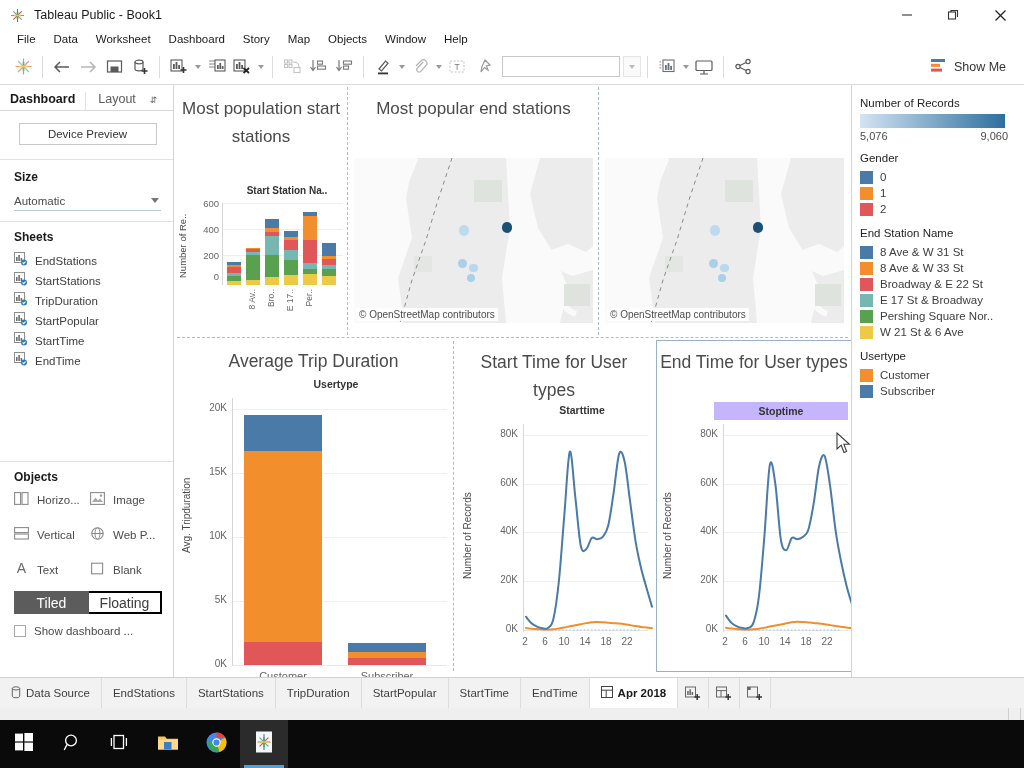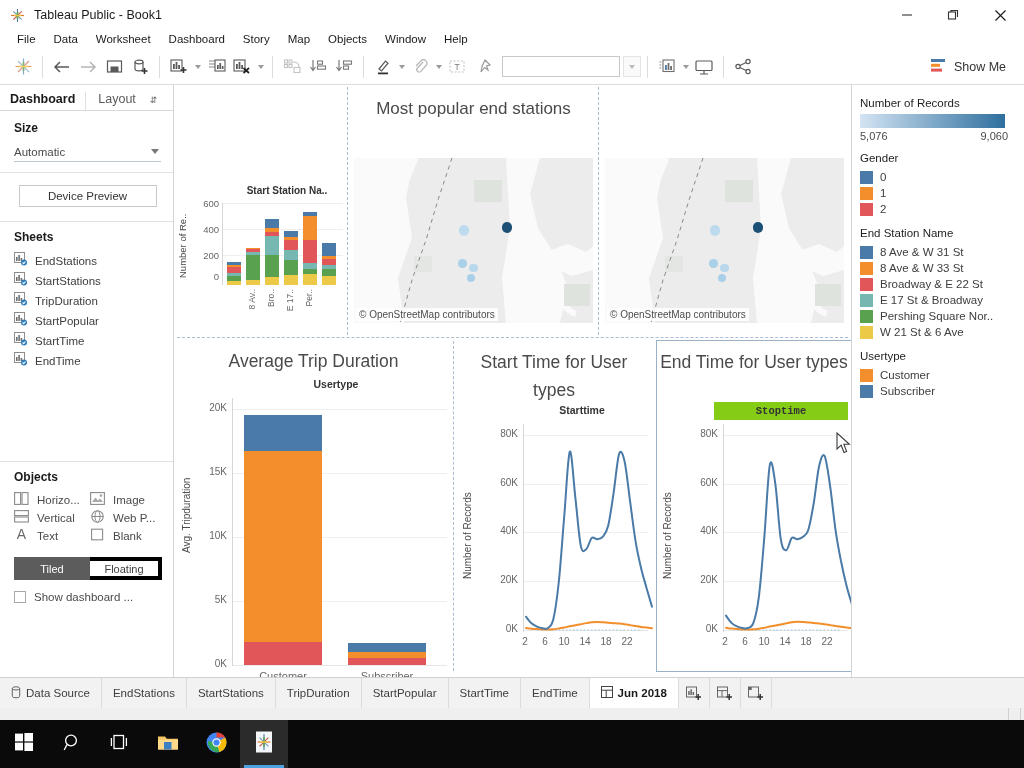--- a/index.html
+++ b/index.html
@@ -73,25 +73,25 @@
   .sb-select {
     position:relative; width:147px; height:20px; border-bottom:1px solid #b9c8d6;
     display:flex; align-items:center; justify-content:space-between;
   }
   .sb-select span { font-size:11.5px; color:#4a4a4a; }
   .sb-select .car { border-left:4px solid transparent; border-right:4px solid transparent; border-top:5px solid #777; margin-right:2px; }
   .sheet-row { display:flex; align-items:center; height:20px; gap:7px; }
   .sheet-row .lbl { font-size:11.5px; color:#3d3d3d; }
   .sheets-box { padding:8px 12px 12px 14px; height:240px; border-bottom:1px solid #e2e2e2; }
   .objects-box { padding:8px 12px 8px 14px; }
-  .obj-grid { display:grid; grid-template-columns: 76px 76px; row-gap:0; margin-top:4px; }
+  .obj-grid { display:grid; grid-template-columns: 76px 76px; row-gap:17px; margin-top:4px; }
   .obj-cell { display:flex; align-items:center; gap:8px; }
   .obj-cell .lbl { font-size:11.5px; color:#4a4a4a; }
   .tf-toggle { display:flex; margin-top:12px; width:148px; height:23px; }
-  .tf-btn { flex:1; display:flex; align-items:center; justify-content:center; font-size:11px; border:4px solid #000000; }
+  .tf-btn { flex:1; display:flex; align-items:center; justify-content:center; font-size:14px; border:2px solid #000000; }
   .tf-btn.on { background:#5c5c5c; color:#fff; border-color:#5c5c5c; }
   .tf-btn.off { background:#fff; color:#3d3d3d; border-left:none; }
   .chk-row { display:flex; align-items:center; gap:8px; margin-top:11px; }
   .chk { width:12px; height:12px; border:1px solid #a8a8a8; background:#fff; }
   .chk-row .lbl { font-size:11.5px; color:#4a4a4a; }
 
   
   .canvas {
     position:absolute; left:175px; top:85px; width:675px; height:592px;
     background:#fff;
@@ -114,21 +114,21 @@
   .mapdot { position:absolute; border-radius:50%; }
 
   
   .axis-title-v {
     position:absolute; writing-mode:vertical-rl; transform:rotate(180deg);
     font-size:9.5px; color:#4a4a4a; text-align:center;
   }
   .col-head {
     position:absolute; text-align:center; font-size:10px; font-weight:bold; color:#333;
   }
-  .col-head.shaded { background:#84cc16;font-family:Liberation Mono, monospace; }
+  .col-head.shaded { background:#c4b5fd; }
   .tick { position:absolute; font-size:9.5px; color:#666; text-align:right; }
   .xtick { position:absolute; font-size:9.5px; color:#666; text-align:center; }
   .xtick-rot {
     position:absolute; font-size:8.5px; color:#666;
     writing-mode:vertical-rl; transform:rotate(180deg); white-space:nowrap;
   }
   .gridline { position:absolute; height:0; border-top:1px solid #efefef; }
   .axisline { position:absolute; background:#d6d6d6; }
   .barseg { position:absolute; width:100%; }
 
@@ -389,29 +389,29 @@
   </div>
 
   <div class="sidebar">
     <div class="sb-tabs">
       <div class="sb-tab active">Dashboard</div>
       <div class="sb-tab plain">Layout</div>
       <div class="sb-spin">⇵</div>
     </div>
 
     <div class="sb-section">
+      <button class="sb-btn">Device Preview</button>
+    </div>
+
+    <div class="sb-section">
       <div class="sb-head">Size</div>
       <div class="sb-select">
         <span>Automatic</span>
         <i class="car"></i>
       </div>
-    </div>
-
-    <div class="sb-section">
-      <button class="sb-btn">Device Preview</button>
     </div>
 
     <div class="sheets-box">
       <div class="sb-head">Sheets</div>
       <div class="sheet-row">
         <span>
           <svg width="14" height="14" viewBox="0 0 14 14">
               <rect x="0.5" y="0.5" width="10" height="10" fill="#fff" stroke="#8d8d8d"></rect>
               <rect x="2" y="5" width="1.6" height="4" fill="#6f6f6f"></rect>
               <rect x="4.3" y="3" width="1.6" height="6" fill="#6f6f6f"></rect>
@@ -561,20 +561,21 @@
   </div>
 
   <div class="canvas">
 
     <div class="dash-div-v" style="left:172px; top:2px; height:248px;"></div>
     <div class="dash-div-v" style="left:423px; top:2px; height:248px;"></div>
     <div class="dash-div-h" style="left:2px; top:252px; width:671px;"></div>
     <div class="dash-div-v" style="left:278px; top:256px; height:330px;"></div>
 
     <div class="panel" style="left:0; top:0; width:172px; height:250px;">
+      <div class="panel-title" style="position:absolute; left:4px; top:10px; width:164px; font-size:17px; line-height:28px;">Most population start stations</div>
 
       <div class="col-head" style="left:48px; top:100px; width:128px;">Start Station Na..</div>
 
       <div class="axis-title-v" style="left:2px; top:116px; height:90px; width:12px;">Number of Re..</div>
 
       <div class="gridline" style="left:48px; top:118px; width:120px;"></div>
       <div class="gridline" style="left:48px; top:144px; width:120px;"></div>
       <div class="gridline" style="left:48px; top:170px; width:120px;"></div>
 
       <div class="tick" style="left:16px; top:113px; width:28px;">600</div>
@@ -875,21 +876,21 @@
     <div class="st-item">StartTime</div>
     <div class="st-item">EndTime</div>
     <div class="st-item active">
       <span>
         <svg width="12" height="12" viewBox="0 0 12 12">
           <rect x="0.5" y="0.5" width="11" height="11" fill="none" stroke="#444" stroke-width="1"></rect>
           <line x1="0.5" y1="4.2" x2="11.5" y2="4.2" stroke="#444" stroke-width="1"></line>
           <line x1="5.2" y1="4.2" x2="5.2" y2="11.5" stroke="#444" stroke-width="1"></line>
         </svg>
       </span>
-      <span>Jun 2018</span>
+      <span>Apr 2018</span>
     </div>
     <div class="st-new">
       <svg width="16" height="15" viewBox="0 0 16 15">
         <rect x="0.5" y="1" width="10" height="10" fill="none" stroke="#666" stroke-width="1"></rect>
         <rect x="2.2" y="5" width="1.5" height="4" fill="#666"></rect>
           <rect x="4.4" y="3.3" width="1.5" height="5.7" fill="#666"></rect>
           <rect x="6.6" y="6" width="1.5" height="3" fill="#666"></rect>
         <path d="M12.2 8 V14 M9.4 11 H15" stroke="#333" stroke-width="1.5"></path>
       </svg>
     </div>

